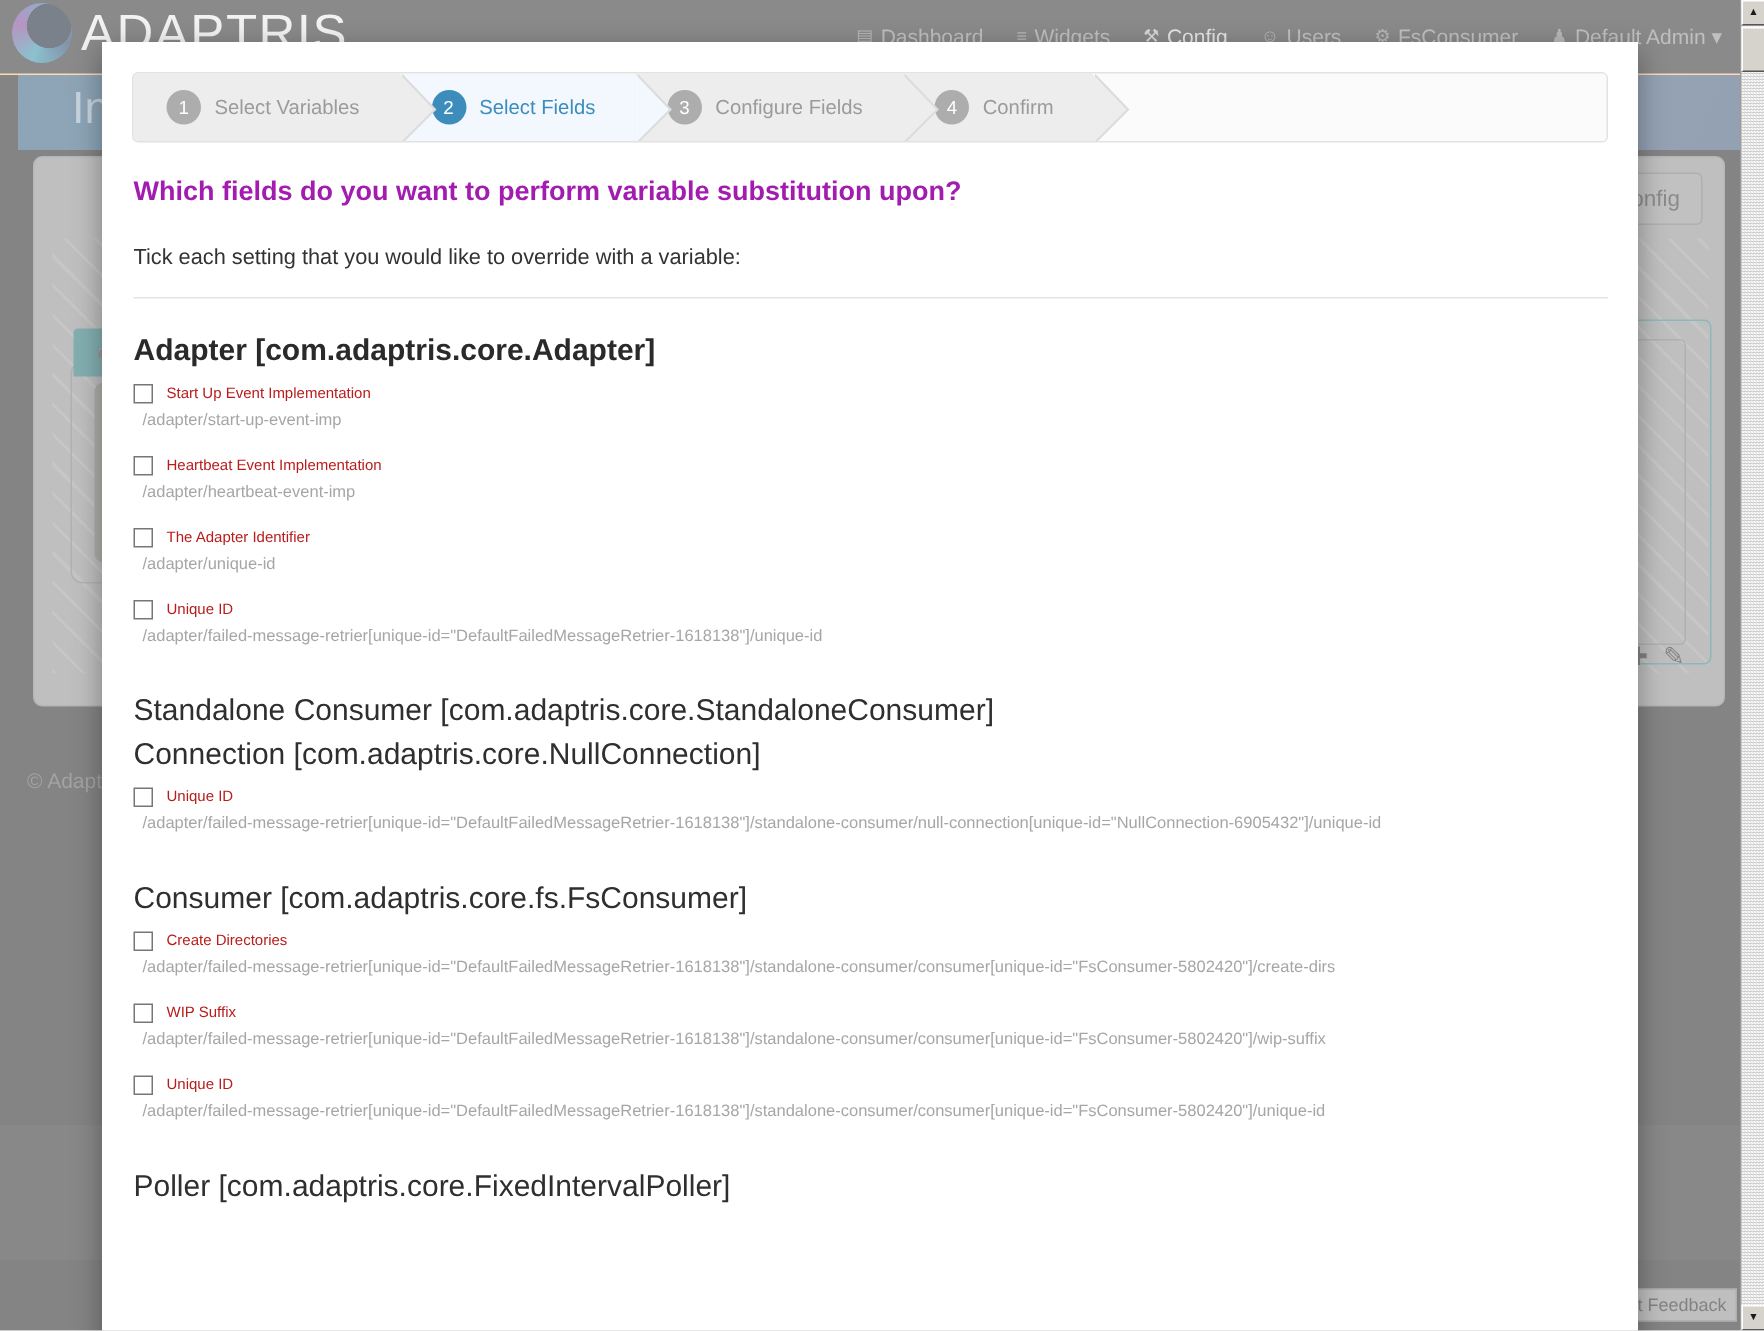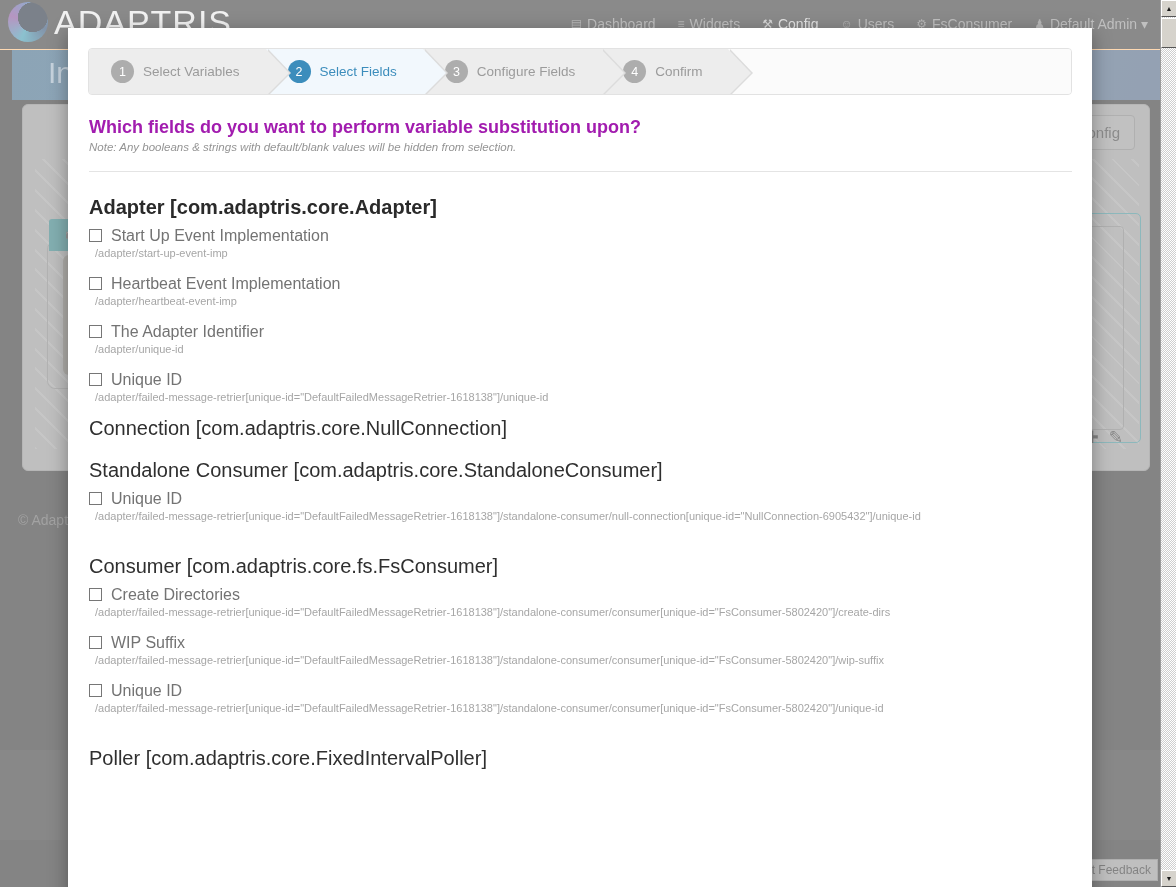--- a/index.html
+++ b/index.html
@@ -234,21 +234,21 @@
   .grp.strong { font-weight: bold; color: #2a2a2a; }
   .grp.spaced { margin-top: 19px; }
   .field { margin: 0 0 2px 1px; }
   .field-row { display: flex; align-items: center; gap: 9px; height: 21px; }
   .cbx {
     width: 13px; height: 13px; margin: 0;
     appearance: none; -webkit-appearance: none;
     border: 1px solid #767676; background: #fff;
     flex: none;
   }
-  .field-label { font-size: 16px; color: #737373; }
+  .field-label { font-size: 10px; color: #b91c1c; }
   .field-path {
     margin: 1px 0 0 6px;
     font-size: 11px; color: #a6a6a6;
     white-space: nowrap;
   }
   .field-gap { height: 12px; }
 </style>
 </head>
 <body>
 
@@ -340,21 +340,21 @@
           <span>Configure Fields</span>
         </div>
         <div class="wz-step">
           <span class="wz-num">4</span>
           <span>Confirm</span>
         </div>
         <div class="wz-tail"></div>
       </div>
 
       <div class="q-title">Which fields do you want to perform variable substitution upon?</div>
-      <div class="q-note">Note: Any booleans &amp; strings with default/blank values will be hidden from selection.</div>
+      <div class="q-sub">Tick each setting that you would like to override with a variable:</div>
       <div class="hr"></div>
 
       <div class="fields" id="fields-list">
           <div class="grp strong">Adapter [com.adaptris.core.Adapter]</div>
           <div class="field">
             <div class="field-row">
               <input type="checkbox" class="cbx" style="">
               <span class="field-label">Start Up Event Implementation</span>
             </div>
             <div class="field-path">/adapter/start-up-event-imp</div>
@@ -377,22 +377,22 @@
           </div>
           <div class="field-gap"></div>
           <div class="field">
             <div class="field-row">
               <input type="checkbox" class="cbx" style="">
               <span class="field-label">Unique ID</span>
             </div>
             <div class="field-path">/adapter/failed-message-retrier[unique-id="DefaultFailedMessageRetrier-1618138"]/unique-id</div>
           </div>
           <div class="field-gap"></div>
+          <div class="grp spaced">Standalone Consumer [com.adaptris.core.StandaloneConsumer]</div>
           <div class="grp">Connection [com.adaptris.core.NullConnection]</div>
-          <div class="grp spaced">Standalone Consumer [com.adaptris.core.StandaloneConsumer]</div>
           <div class="field">
             <div class="field-row">
               <input type="checkbox" class="cbx" style="">
               <span class="field-label">Unique ID</span>
             </div>
             <div class="field-path">/adapter/failed-message-retrier[unique-id="DefaultFailedMessageRetrier-1618138"]/standalone-consumer/null-connection[unique-id="NullConnection-6905432"]/unique-id</div>
           </div>
           <div class="field-gap"></div>
           <div class="grp spaced">Consumer [com.adaptris.core.fs.FsConsumer]</div>
           <div class="field">

